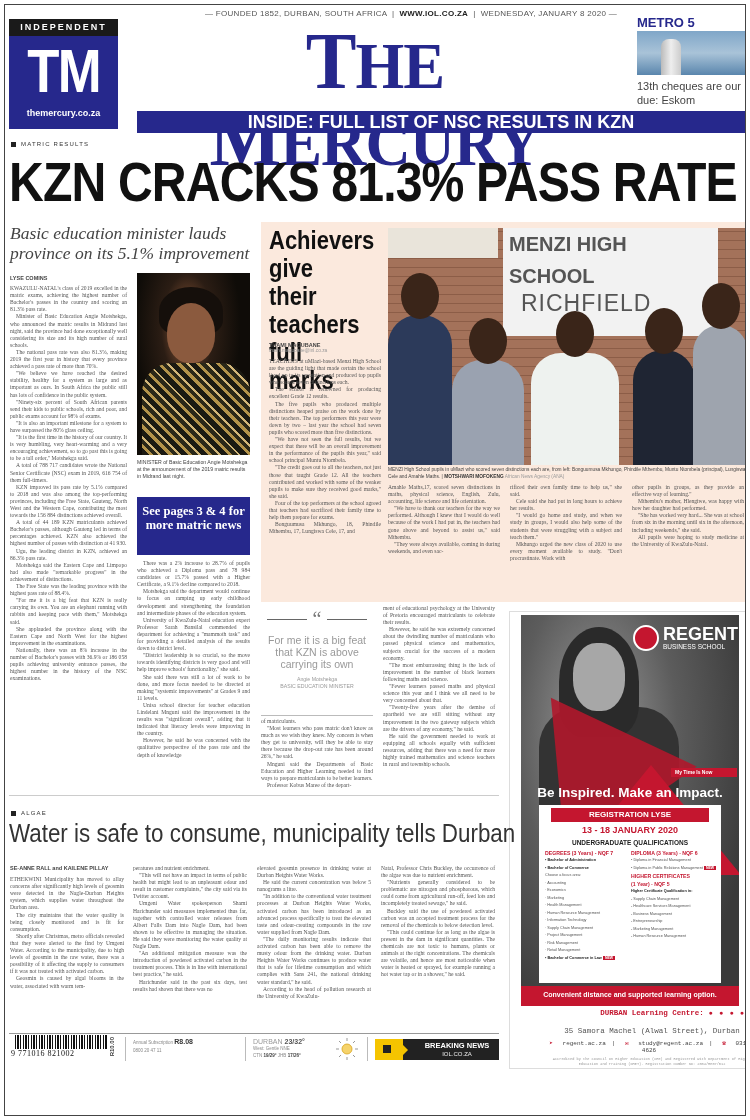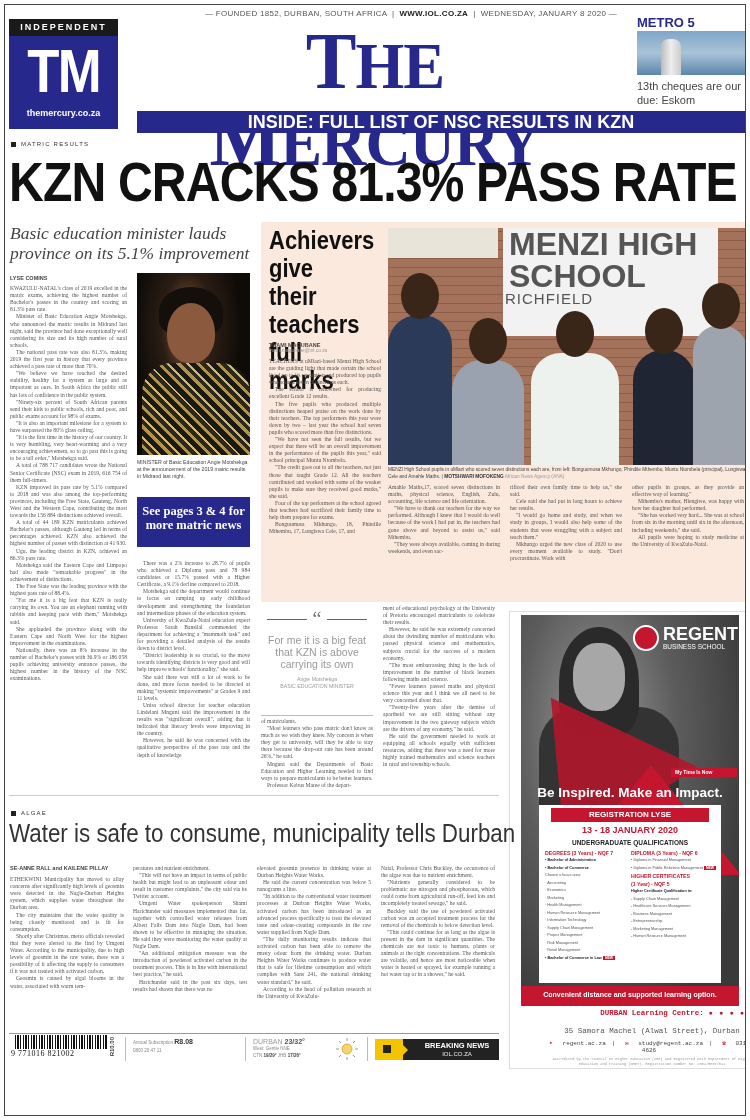--- a/index.html
+++ b/index.html
@@ -32,34 +32,34 @@
   .body { font-family: "Liberation Serif", serif; font-size: 5.6px; line-height: 7.1px; color: #555; text-align: justify; }
   .body p { text-indent: 6px; }
   .byline { font-family: "Liberation Sans", sans-serif; font-size: 5.5px; font-weight: bold; color: #444; }
 
   .col1 { position: absolute; left: 5px; top: 270px; width: 117px; }
   .photo-min { position: absolute; left: 132px; top: 268px; width: 113px; height: 182px; background: radial-gradient(ellipse at 45% 30%, #8a5a3c 0%, #5b3a26 18%, #2b1d14 30%, #0f0c08 60%), #111; overflow: hidden; }
   .photo-min .jacket { position: absolute; left: 5px; top: 90px; width: 108px; height: 92px; background: repeating-linear-gradient(45deg,#1b1a12 0 5px,#b3934a 5px 8px,#2b2818 8px 12px,#d2b678 12px 14px); border-radius: 30px 30px 0 0; }
   .photo-min .face { position: absolute; left: 30px; top: 30px; width: 48px; height: 60px; background: #8b5a3e; border-radius: 50% 50% 45% 45%; }
   .photo-min .hair { position: absolute; left: 22px; top: 14px; width: 64px; height: 48px; background: #150f0b; border-radius: 50% 50% 30% 30%; }
   .cap-min { position: absolute; left: 132px; top: 454px; width: 113px; font-family: "Liberation Sans", sans-serif; font-size: 5.2px; line-height: 6.8px; color: #444; }
-  .see-box { position: absolute; left: 132px; top: 492px; width: 113px; height: 50px; background: #26288c; color: #fff; text-align: center; font-family: "Liberation Serif", serif; font-weight: bold; font-size: 12.5px; line-height: 14px; padding-top: 7px; }
+  .see-box { position: absolute; left: 132px; top: 492px; width: 113px; height: 58px; background: #26288c; color: #fff; text-align: center; font-family: "Liberation Serif", serif; font-weight: bold; font-size: 12.5px; line-height: 14px; padding-top: 7px; }
   .col2 { position: absolute; left: 132px; top: 555px; width: 113px; }
 
   
   .ach { position: absolute; left: 256px; top: 217px; width: 486px; height: 380px; background: #fbe9dd; }
   .ach-head { position: absolute; left: 8px; top: 4px; width: 110px; font-family: "Liberation Sans", sans-serif; font-weight: bold; font-size: 25px; line-height: 28px; color: #111; transform: scaleX(0.88); transform-origin: left; }
   .ach-byline { position: absolute; left: 8px; top: 120px; width: 110px; }
   .ach-byline .e { font-family: "Liberation Sans", sans-serif; font-size: 4.8px; color: #999; }
   .ach-col1 { position: absolute; left: 8px; top: 136px; width: 112px; }
   .ach-photo { position: absolute; left: 127px; top: 6px; width: 358px; height: 237px; background: #9a6b52; overflow: hidden; }
   .ach-photo .bricks { position: absolute; inset: 0; background: repeating-linear-gradient(0deg,#a4725a 0 8px,#8c5d47 8px 9px); }
   .ach-photo .sign { position: absolute; left: 115px; top: 0; width: 215px; height: 108px; background: #f2f2f2; }
-  .ach-photo .sign .s1 { position: absolute; left: 6px; top: 0; font-family: "Liberation Sans", sans-serif; font-weight: bold; font-size: 32px; color: #555; line-height: 32px; }
-  .ach-photo .sign .s2 { position: absolute; left: 2px; top: 62px; font-family: "Liberation Sans", sans-serif; font-size: 15px; color: #555; letter-spacing: 1px; }
+  .ach-photo .sign .s1 { position: absolute; left: 6px; top: 0; font-family: "Liberation Sans", sans-serif; font-weight: bold; font-size: 20px; color: #555; line-height: 32px; }
+  .ach-photo .sign .s2 { position: absolute; left: 18px; top: 62px; font-family: "Liberation Sans", sans-serif; font-size: 23px; color: #555; letter-spacing: 1px; }
   .ach-photo .p { position: absolute; bottom: 0; border-radius: 30px 30px 0 0; }
   .ach-photo .p .h { position: absolute; top: -42px; left: 50%; margin-left: -19px; width: 38px; height: 46px; background: #3a2519; border-radius: 50%; }
   .ach-photo .strip { position: absolute; left: 0; top: 0; width: 110px; height: 30px; background: #e9e4da; }
   .ach-cap { position: absolute; left: 127px; top: 245px; width: 358px; font-family: "Liberation Sans", sans-serif; font-size: 4.8px; line-height: 6.5px; color: #444; }
   .ach-cap b { color: #333; }
   .ach-col { position: absolute; top: 262px; width: 112px; }
   .col3b { position: absolute; left: 256px; top: 713px; width: 112px; }
   .quote { position: absolute; left: 256px; top: 605px; width: 112px; height: 106px; text-align: center; border-bottom: 1px solid #bbb; }
   .quote .mark { font-family: "Liberation Serif", serif; font-size: 20px; color: #777; line-height: 18px; }
   .quote .rule { position: absolute; top: 9px; width: 40px; height: 1px; background: #666; }

